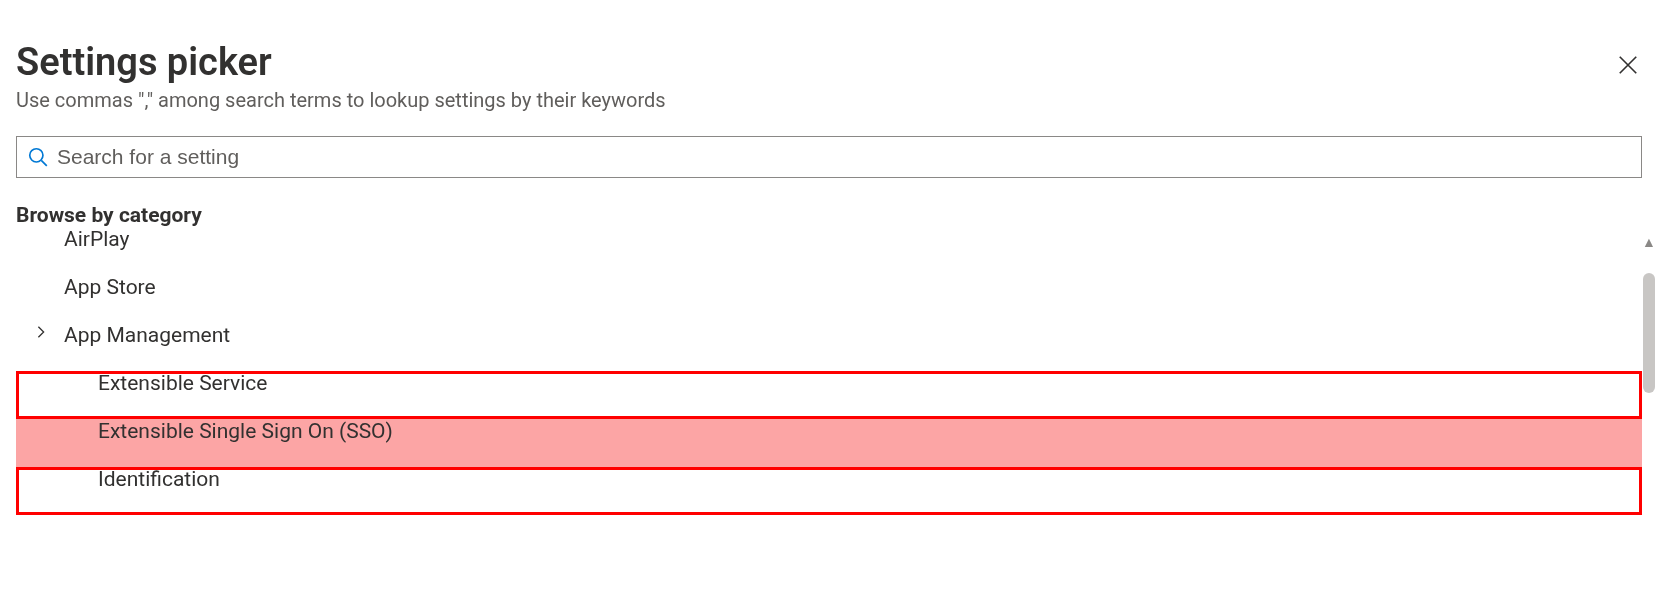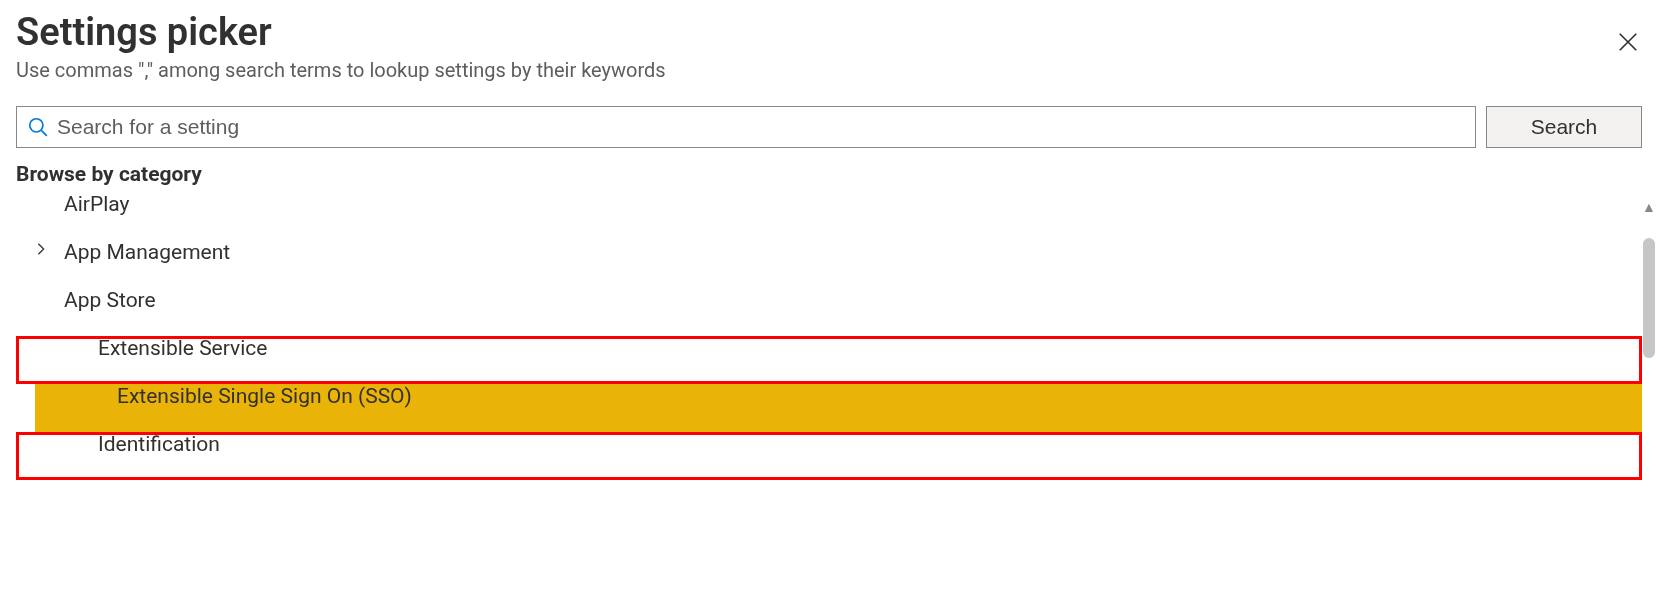--- a/index.html
+++ b/index.html
@@ -13,22 +13,23 @@
     color: #323130;
     width: 1658px;
     height: 602px;
     background: #ffffff;
     position: relative;
     padding: 12px 16px 0 16px;
   }
   .header-row {
     display: flex;
     justify-content: space-between;
-    align-items: flex-end;
+    align-items: center;
     margin-bottom: 4px;
+    margin-top: 30px;
   }
   .title {
     font-size: 38px;
     font-weight: 600;
     color: #323130;
     line-height: 1.1;
   }
   .close-btn {
     width: 28px;
     height: 28px;
@@ -44,21 +45,21 @@
     stroke-width: 1.2;
   }
   .subtitle {
     font-size: 20px;
     color: #605e5c;
     margin-bottom: 24px;
   }
   .search-row {
     display: flex;
     gap: 10px;
-    margin-bottom: 14px;
+    margin-bottom: 25px;
   }
   .search-box {
     flex: 1;
     display: flex;
     align-items: center;
     border: 1px solid #8a8886;
     height: 42px;
     padding: 0 10px;
     background: #ffffff;
   }
@@ -91,21 +92,20 @@
     color: #323130;
     cursor: pointer;
     display: flex;
     align-items: center;
     justify-content: center;
   }
   .browse-label {
     font-size: 21px;
     font-weight: 700;
     color: #323130;
-    margin-bottom: 6px;
   }
   .tree {
     position: relative;
   }
   .tree-scroll-area {
     position: absolute;
     right: -16px;
     top: 8px;
     width: 18px;
     display: flex;
@@ -146,22 +146,21 @@
     stroke-width: 1.5;
     fill: none;
   }
   .tree-row .label {
     padding-left: 48px;
   }
   .tree-row.child .label {
     padding-left: 82px;
   }
   .tree-row.selected {
-    background: #eab308;
-    margin-left: 19px;
+    background: #fca5a5;
   }
   .highlight {
     border: 3px solid #ff0000;
     position: absolute;
     left: 0;
     right: 0;
     pointer-events: none;
   }
   .highlight.auth-hl {
     top: 144px;
@@ -191,44 +190,43 @@
 <div class="search-row">
   <div class="search-box">
     <span class="search-icon">
       <svg width="22" height="22" viewBox="0 0 20 20" fill="none" stroke="#0078d4" stroke-width="1.5">
         <circle cx="8.5" cy="8.5" r="6"></circle>
         <line x1="13" y1="13" x2="18" y2="18"></line>
       </svg>
     </span>
     <input type="text" class="search-input" placeholder="Search for a setting" style="">
   </div>
-  <button class="search-button">Search</button>
 </div>
 
 <div class="browse-label">Browse by category</div>
 
 <div class="tree">
 
   <div class="tree-row">
     <span class="label">AirPlay</span>
+  </div>
+
+  <div class="tree-row">
+    <span class="label">App Store</span>
   </div>
 
   <div class="tree-row">
     <span class="chevron">
       <svg width="14" height="14" viewBox="0 0 16 16">
           <path d="M5 2 L11 8 L5 14"></path>
         </svg>
     </span>
     <span class="label">App Management</span>
   </div>
 
-  <div class="tree-row">
-    <span class="label">App Store</span>
-  </div>
-
 
   <div class="tree-row child">
     <span class="label">Extensible Service</span>
   </div>
 
   <div class="tree-row child selected">
     <span class="label">Extensible Single Sign On (SSO)</span>
   </div>
 
 

